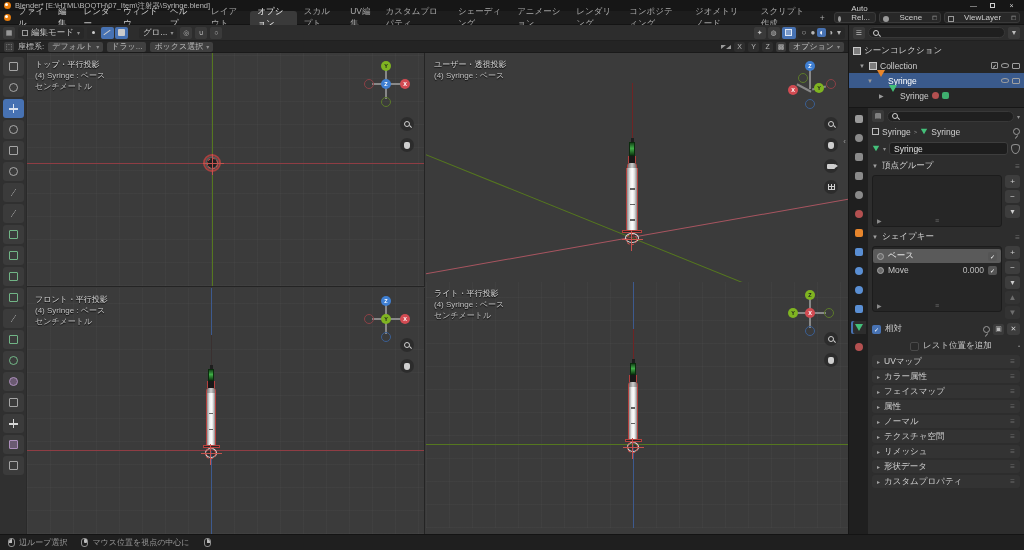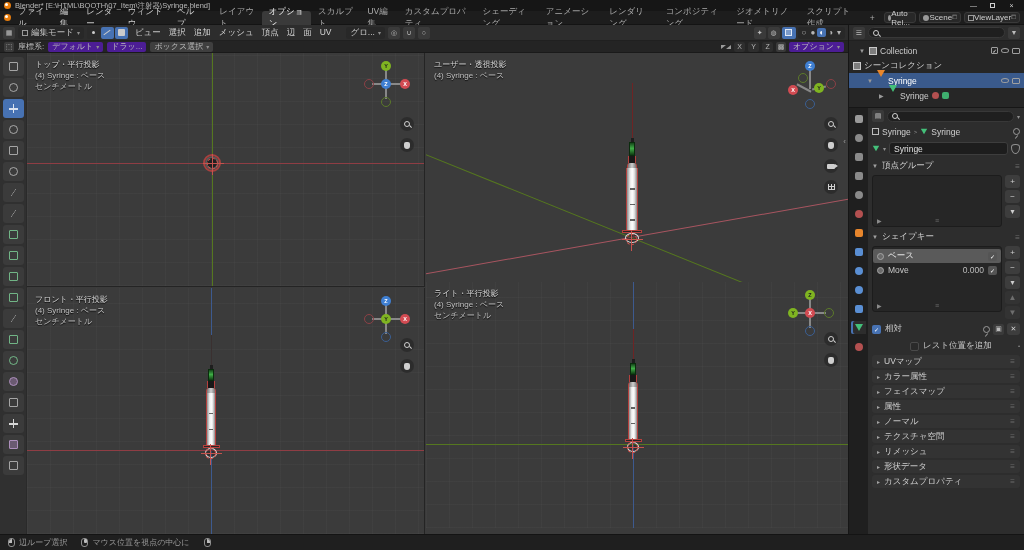--- a/index.html
+++ b/index.html
@@ -16,21 +16,21 @@
   .win-btn { width:17px; height:10px; display:flex; align-items:center; justify-content:center; font-size:7px; color:#cfcfcf; }
   .maxi { width:5px;height:5px;border:1px solid #cfcfcf; }
 
   
   .topbar { height:14px; background:#1d1d1d; display:flex; align-items:center; padding:0 4px; gap:2px; border-bottom:1px solid #141414;}
   .menu-item { padding:0 5px; font-size:8.5px; color:#d2d2d2; }
   .tabs { display:flex; margin-left:6px; }
   .ws-tab { padding:0 7px; font-size:8.5px; color:#ababab; height:14px; display:flex; align-items:center; border-radius:3px 3px 0 0;}
   .ws-tab.active { background:#3a3a3a; color:#f0f0f0; }
   .topbar-right { margin-left:auto; display:flex; align-items:center; gap:3px; }
-  .pill { background:#282828; border:1px solid #3a3a3a; border-radius:3px; height:11px; display:flex; align-items:center; padding:0 3px; gap:0; font-size:8px; color:#cfcfcf;}
+  .pill { background:#282828; border:1px solid #3a3a3a; border-radius:3px; height:11px; display:flex; align-items:flex-end; padding:0 3px; gap:10px; font-size:8px; color:#cfcfcf;}
   .ico-dot { width:6px; height:6px; border-radius:50%; background:#9a9a9a; display:inline-block;}
   .ico-sq { width:6px; height:6px; border:1px solid #9a9a9a; display:inline-block;}
   .chev { font-size:6px; color:#8f8f8f; }
 
   
   .vp-header { height:16px; width:848px; background:#2d2d2d; display:flex; align-items:center; padding:0 3px; gap:3px; border-bottom:1px solid #202020;}
   .hdr-ico { width:12px; height:12px; background:#3a3a3a; border-radius:2px; display:flex;align-items:center;justify-content:center; font-size:7px; color:#bbb;}
   .mode-dd { background:#282828; border-radius:3px; height:12px; display:flex; align-items:center; gap:3px; padding:0 4px; font-size:8.5px; }
   .selmode { display:flex; gap:1px; }
   .selmode .sm { width:13px; height:12px; background:#2a2a2a; border-radius:2px; display:flex; align-items:center; justify-content:center;}
@@ -44,21 +44,21 @@
   .orient { margin-left:8px; }
   .hdr-right { margin-left:auto; display:flex; align-items:center; gap:2px; }
   .shade { display:flex; gap:0; background:#282828; border-radius:3px; padding:0 2px; height:12px; align-items:center;}
   .shade span { font-size:8px; padding:0 2px; color:#b5b5b5;}
   .shade span.on { color:#fff; background:#4772b3; border-radius:2px;}
   .xray { background:#4772b3; border-radius:2px; width:14px; height:12px; display:flex;align-items:center;justify-content:center;}
   .xray i { width:7px;height:7px;border:1px solid #dfe8f5; background:rgba(223,232,245,.35);}
 
   
   .tool-settings { height:12px; width:848px; background:#242424; display:flex; align-items:center; padding:0 4px; gap:4px; border-bottom:1px solid #1a1a1a; font-size:8px; color:#bdbdbd;}
-  .ts-dd { background:#4c1d95; border-radius:2px; padding:0 4px; height:10px; display:flex; align-items:center; gap:3px;}
+  .ts-dd { background:#404040; border-radius:2px; padding:0 4px; height:10px; display:flex; align-items:center; gap:3px;}
   .ts-dd.light { background:#3f3f3f; }
   .ts-right { margin-left:auto; display:flex; align-items:center; gap:3px;}
   .axis-btn { width:11px; height:10px; background:#2e2e2e; border-radius:2px; display:flex; align-items:center; justify-content:center; font-size:7px; color:#b5b5b5;}
   .butterfly { display:flex; }
   .butterfly i { width:0; height:0; border-style:solid; }
   .butterfly .l { border-width:4px 5px 0 0; border-color:#9a9a9a transparent transparent transparent;}
   .butterfly .r { border-width:0 0 4px 5px; border-color:transparent transparent #9a9a9a transparent;}
 
   
   .main { display:flex; }
@@ -265,30 +265,20 @@
           <span class="sm">
               <i class="dot"></i>
             </span>
           <span class="sm on">
               <i class="edge"></i>
             </span>
           <span class="sm on">
               <i class="face"></i>
             </span>
         </div>
-        <div class="vph-menus">
-          <span>ビュー</span>
-          <span>選択</span>
-          <span>追加</span>
-          <span>メッシュ</span>
-          <span>頂点</span>
-          <span>辺</span>
-          <span>面</span>
-          <span>UV</span>
-        </div>
         <span class="mode-dd orient">
             <span>グロ...</span>
             <span class="chev">▾</span>
           </span>
         <span class="hdr-ico">◎</span>
         <span class="hdr-ico">∪</span>
         <span class="hdr-ico">○</span>
         <div class="hdr-right">
           <span class="hdr-ico">✦</span>
           <span class="hdr-ico">◍</span>
@@ -567,33 +557,33 @@
 
       <div class="outliner-hdr">
         <span class="hdr-ico">☰</span>
         <span class="searchbox">
             <i class="mag"></i>
           </span>
         <span class="hdr-ico">▼</span>
       </div>
 
       <div class="outliner">
+        <div class="o-row">
+          <span class="o-ico coll"></span>
+          <span>シーンコレクション</span>
+        </div>
         <div class="o-row" style="padding-left:10px">
           <span class="disc">▼</span>
           <span class="o-ico coll"></span>
           <span>Collection</span>
           <span class="o-right">
             <span class="chk-sm">✓</span>
             <span class="eye"></span>
             <span class="camico"></span>
           </span>
-        </div>
-        <div class="o-row">
-          <span class="o-ico coll"></span>
-          <span>シーンコレクション</span>
         </div>
         <div class="o-row sel" style="padding-left:18px">
           <span class="disc">▼</span>
           <span class="o-ico"><span class="tri"></span></span>
           <span>Syringe</span>
           <span class="o-right">
             <span class="eye"></span>
             <span class="camico"></span>
           </span>
         </div>

